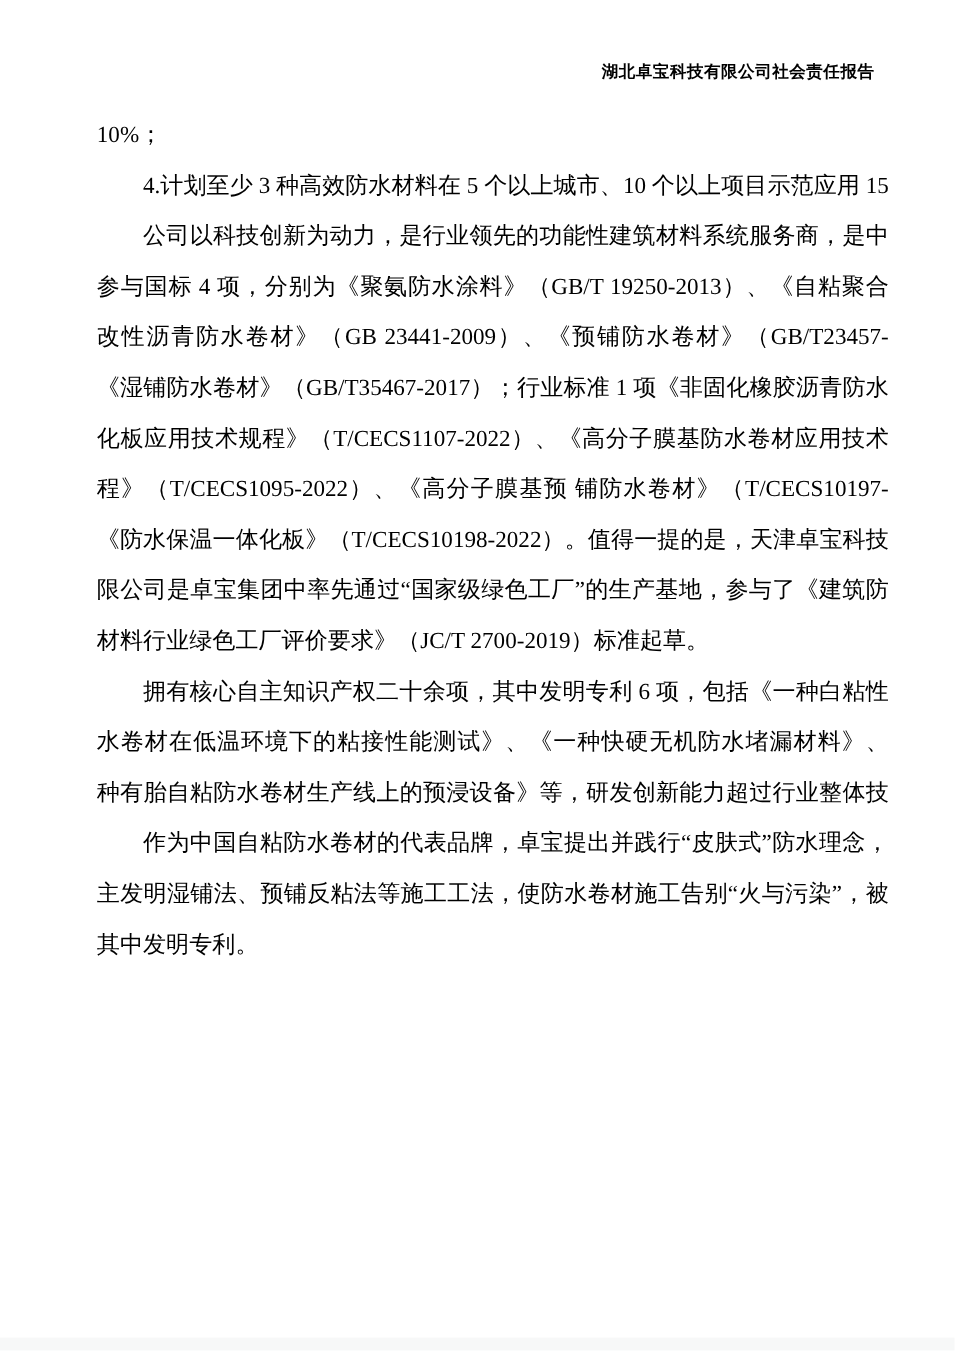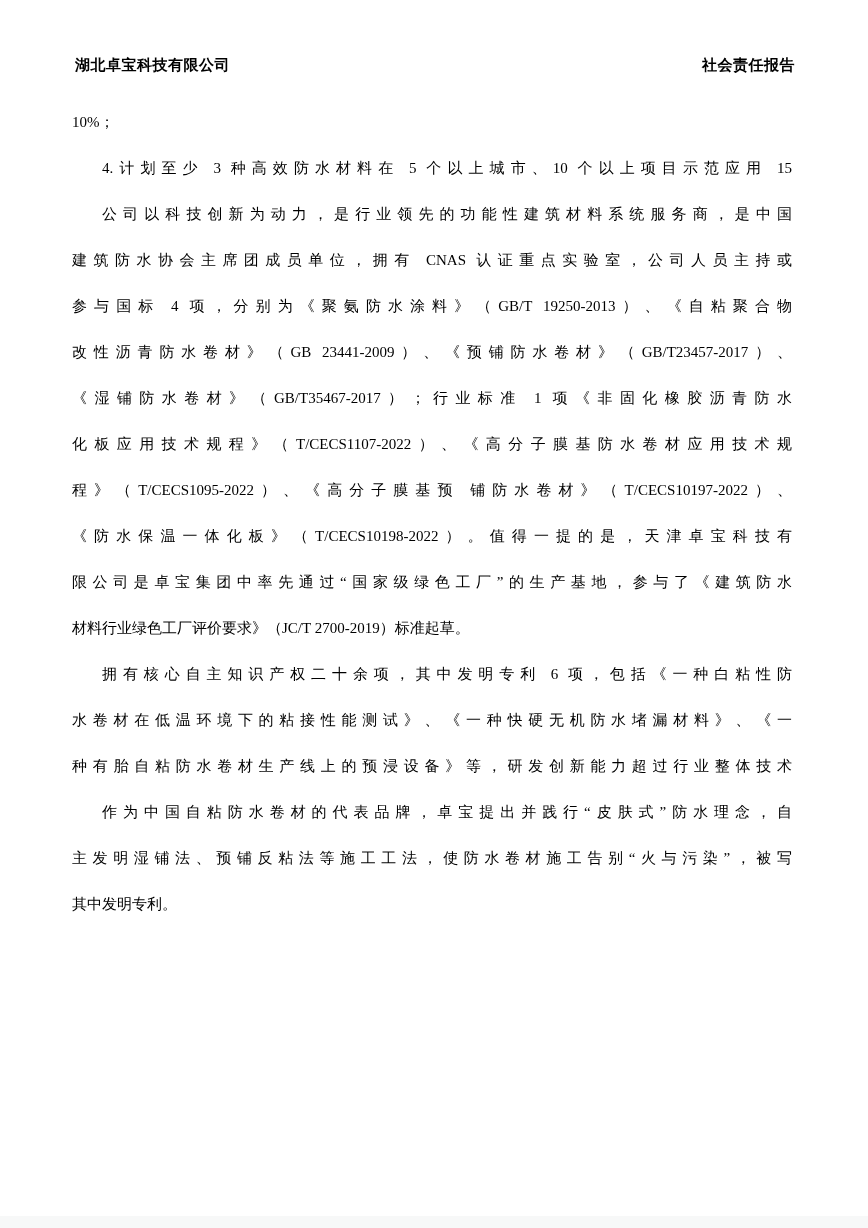--- a/index.html
+++ b/index.html
@@ -15,32 +15,32 @@
     overflow: hidden;
     font-family: "Liberation Serif", "DejaVu Serif", serif;
     color: #000000;
   }
   .header {
     position: absolute;
     top: 56px;
     left: 75px;
     width: 720px;
     display: flex;
-    justify-content: space-between;
+    justify-content: flex-end;
     align-items: baseline;
     font-size: 15px;
     font-weight: 700;
     letter-spacing: 0.5px;
   }
   .content {
     position: absolute;
     top: 99px;
-    left: 72px;
+    left: 88px;
     width: 720px;
-    font-size: 15px;
+    font-size: 21px;
   }
   .line {
     height: 46px;
     line-height: 46px;
     white-space: pre-wrap;
     overflow: hidden;
   }
   .jst {
     text-align: justify;
     text-align-last: justify;
@@ -64,21 +64,20 @@
 
   <div class="header">
     <span>湖北卓宝科技有限公司</span>
     <span>社会责任报告</span>
   </div>
 
   <div class="content">
     <div class="line">10%；</div>
     <div class="line ind jst">4.计划至少 3 种高效防水材料在 5 个以上城市、10 个以上项目示范应用 15</div>
     <div class="line ind jst">公司以科技创新为动力，是行业领先的功能性建筑材料系统服务商，是中国</div>
-    <div class="line jst">建筑防水协会主席团成员单位，拥有 CNAS 认证重点实验室，公司人员主持或</div>
     <div class="line jst">参与国标 4 项，分别为《聚氨防水涂料》（GB/T 19250-2013）、《自粘聚合物</div>
     <div class="line jst">改性沥青防水卷材》（GB 23441-2009）、《预铺防水卷材》（GB/T23457-2017）、</div>
     <div class="line jst">《湿铺防水卷材》（GB/T35467-2017）；行业标准 1 项《非固化橡胶沥青防水</div>
     <div class="line jst">化板应用技术规程》（T/CECS1107-2022）、《高分子膜基防水卷材应用技术规</div>
     <div class="line jst">程》（T/CECS1095-2022）、《高分子膜基预 铺防水卷材》（T/CECS10197-2022）、</div>
     <div class="line jst">《防水保温一体化板》（T/CECS10198-2022）。值得一提的是，天津卓宝科技有</div>
     <div class="line jst">限公司是卓宝集团中率先通过“国家级绿色工厂”的生产基地，参与了《建筑防水</div>
     <div class="line">材料行业绿色工厂评价要求》（JC/T 2700-2019）标准起草。</div>
     <div class="line ind jst">拥有核心自主知识产权二十余项，其中发明专利 6 项，包括《一种白粘性防</div>
     <div class="line jst">水卷材在低温环境下的粘接性能测试》、《一种快硬无机防水堵漏材料》、《一</div>

